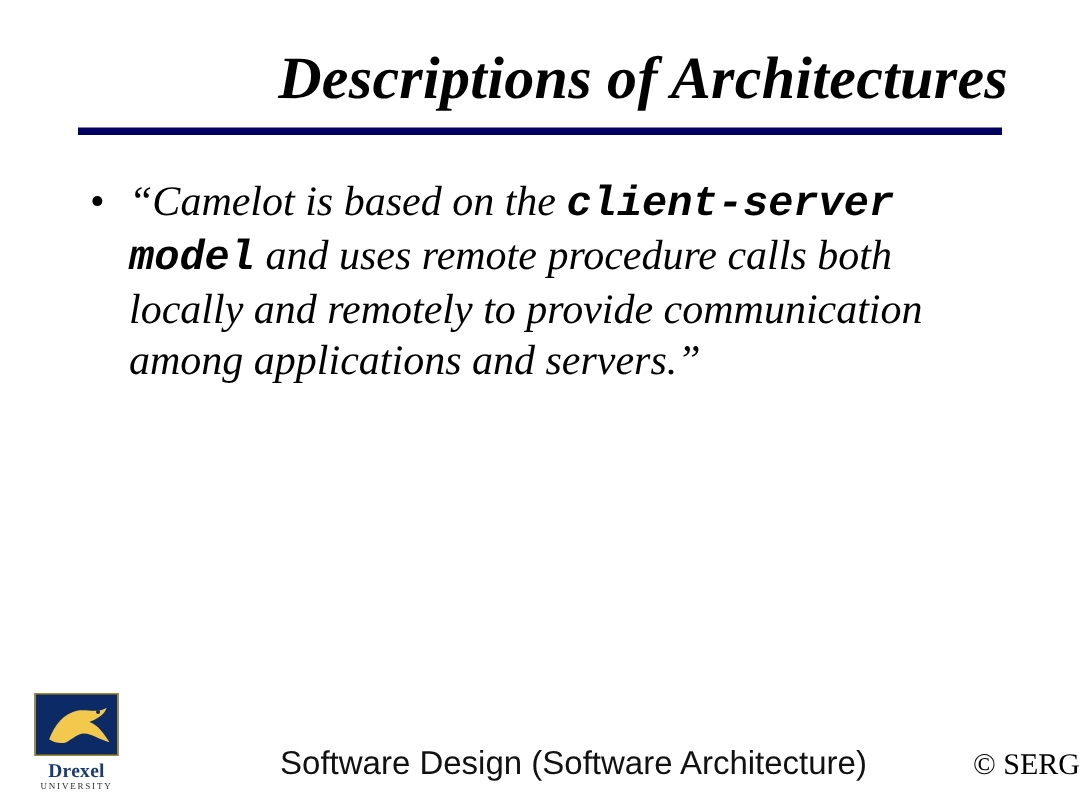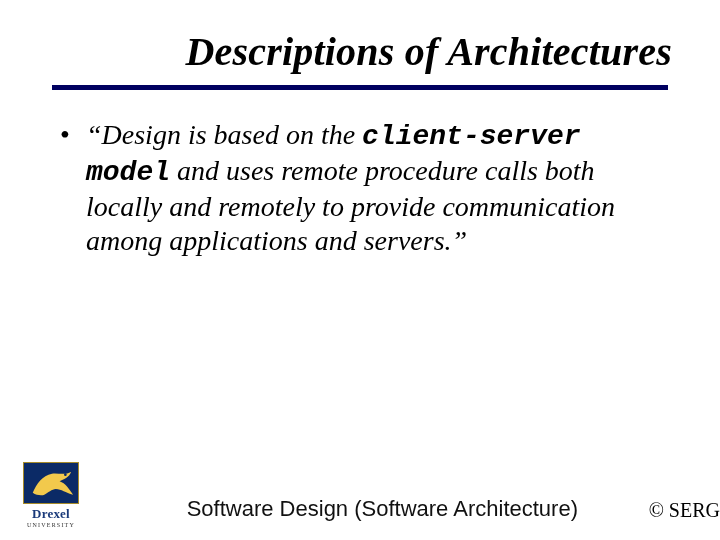--- a/index.html
+++ b/index.html
@@ -120,21 +120,21 @@
 </style>
 </head>
 <body>
 
 <div class="slide">
   <h1 class="title">Descriptions of Architectures</h1>
   <div class="rule"></div>
 
   <ul class="bullets">
     <li class="bullet-item">
-      <span>“</span><span>Design is based on the </span><span class="emph">client-server model</span><span> and uses remote procedure calls both locally and remotely to provide communication among applications and servers.”</span>
+      <span>“</span><span>Camelot is based on the </span><span class="emph">client-server model</span><span> and uses remote procedure calls both locally and remotely to provide communication among applications and servers.”</span>
     </li>
   </ul>
 
   <div class="footer">
     <div class="logo-wrap">
       <div class="logo-box">
         <svg class="logo-dragon" viewBox="0 0 50 36">
           <path fill="currentColor" d="M6 28 C10 18 16 10 26 8 C32 7 40 10 46 6 C44 12 38 14 34 16 C40 18 44 24 48 30 C40 28 36 24 30 24 C26 24 22 28 18 30 C16 31 10 31 6 28 Z"></path>
           <circle cx="40" cy="9" r="1.4" fill="#0b2a66"></circle>
         </svg>

